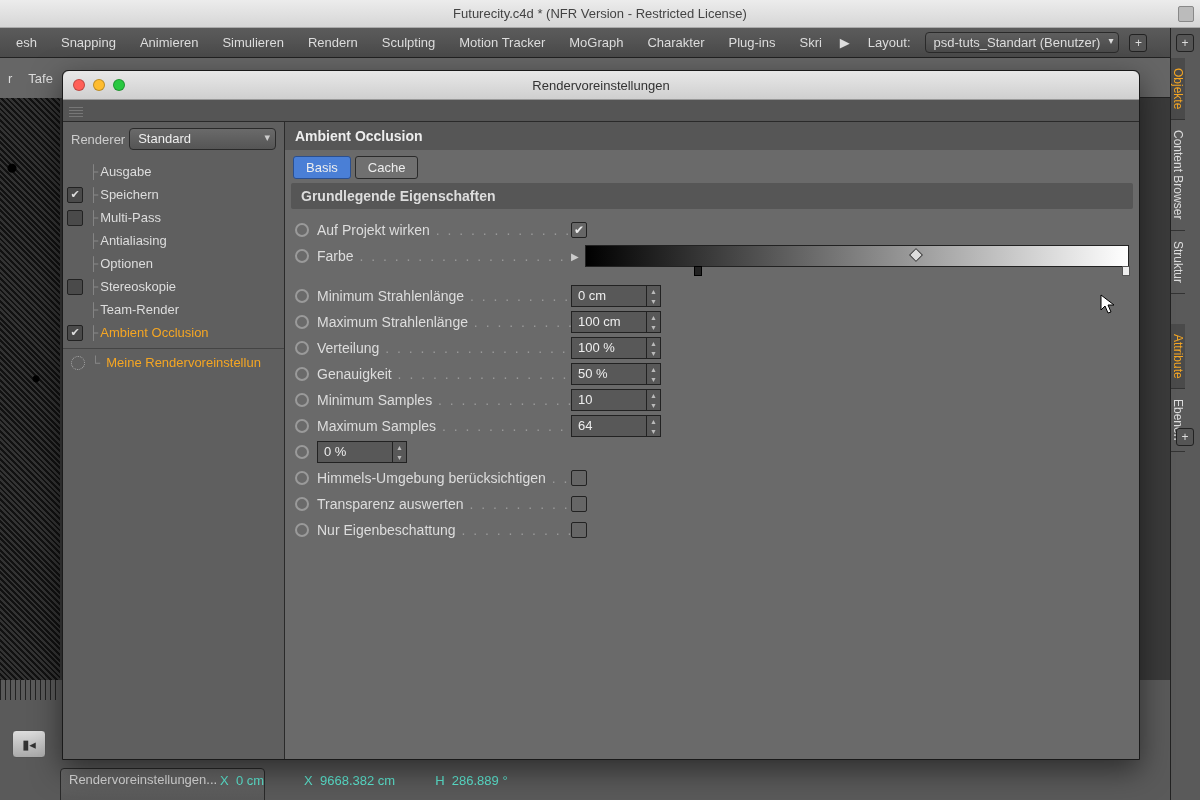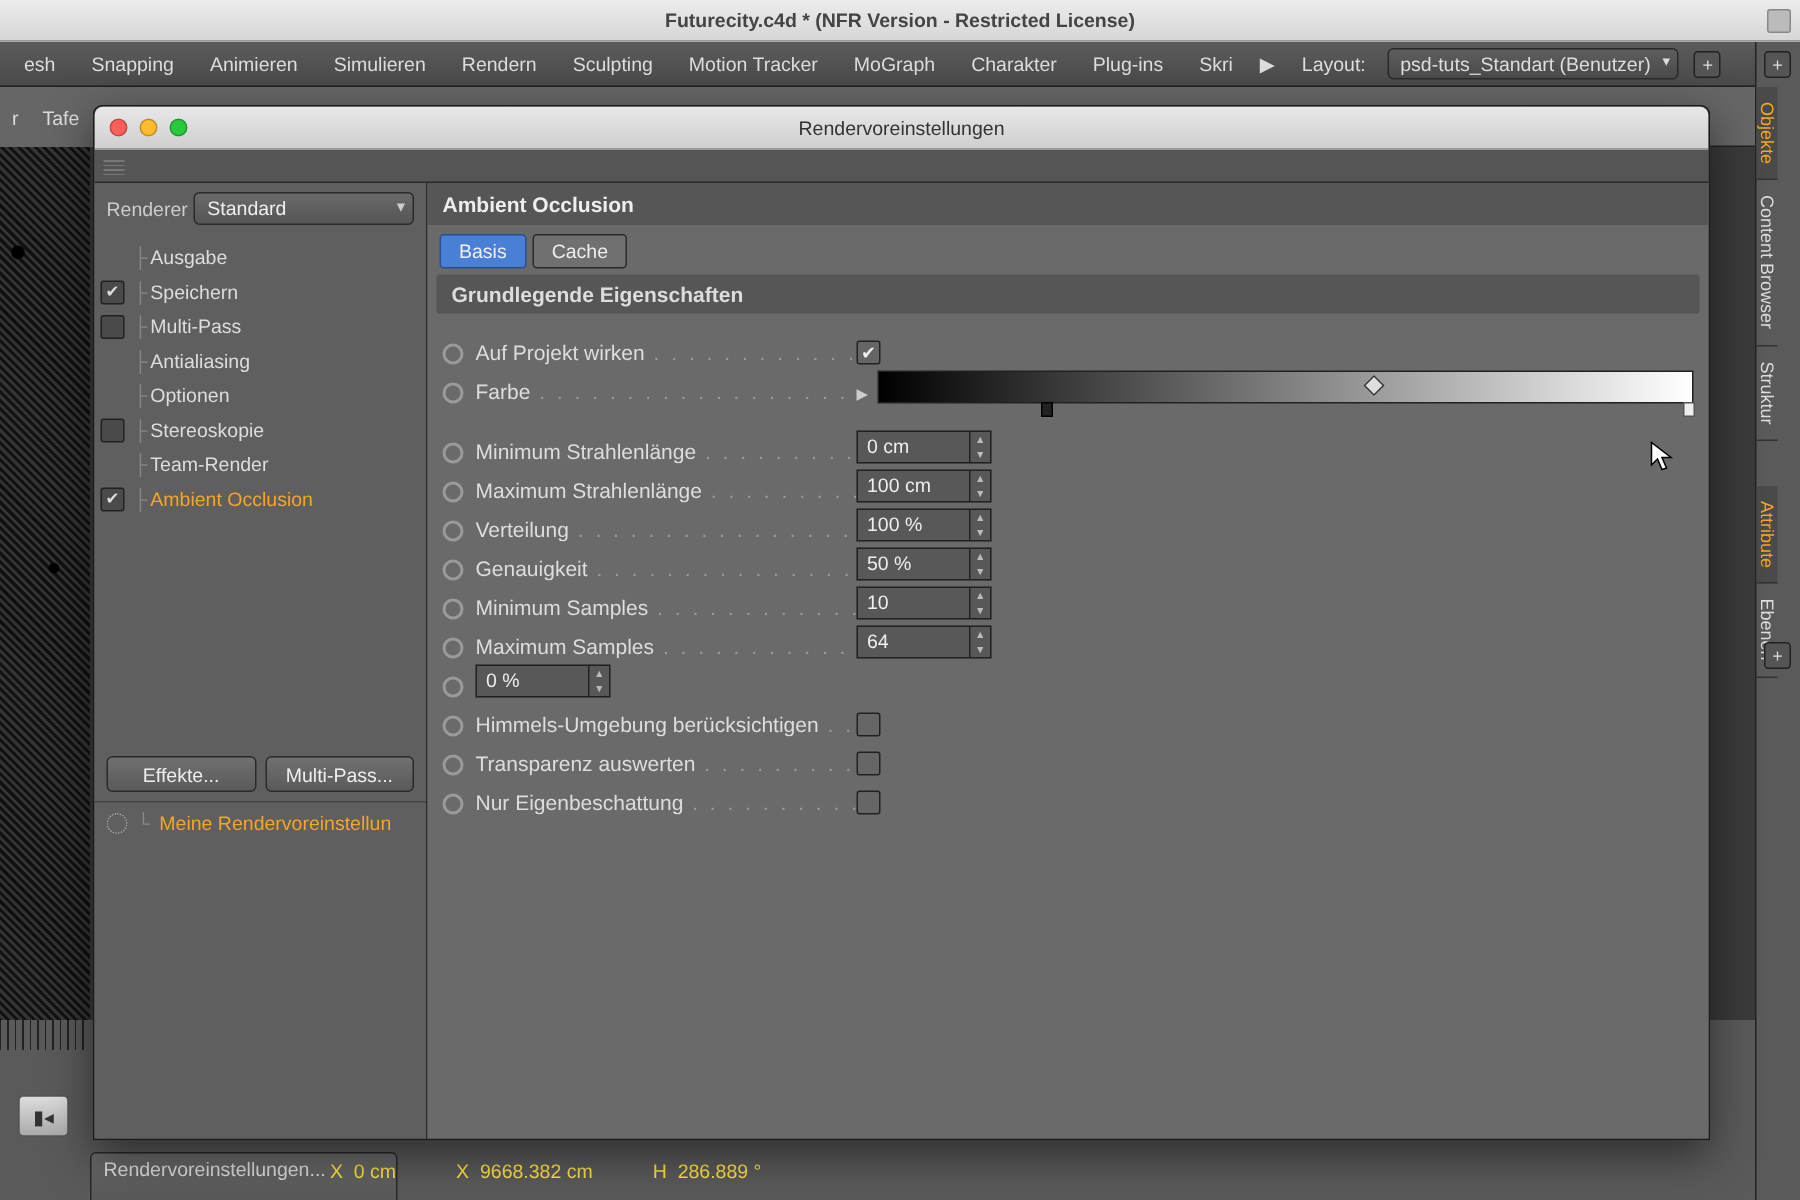--- a/index.html
+++ b/index.html
@@ -1,19 +1,19 @@
 <!DOCTYPE html>
 <html><head>
 <meta charset="utf-8">
 <style>
   * { box-sizing: border-box; margin: 0; padding: 0; font-family: "Lucida Grande", Arial, sans-serif; }
   body { width: 1200px; height: 800px; overflow: hidden; background: #3a3a3a; position: relative; font-size: 13px; color: #ddd; }
 
   
-  .os-titlebar { height: 28px; background: linear-gradient(#ececec,#d6d6d6); color:#444; display:flex; align-items:center; justify-content:center; font-size:13px; border-bottom:1px solid #aaa; position:relative;font-weight:bold;}
+  .os-titlebar { height: 28px; background: linear-gradient(#ececec,#d6d6d6); color:#444; display:flex; align-items:center; justify-content:center; font-size:13px; border-bottom:1px solid #aaa; position:relative;}
   .os-titlebar .maxbtn { position:absolute; right:6px; top:6px; width:16px; height:16px; background:#bbb; border:1px solid #888; border-radius:2px;}
 
   
   .menubar { height: 30px; background: linear-gradient(#5b5b5b,#4a4a4a); border-bottom:1px solid #222; display:flex; align-items:center; padding:0 6px; gap:4px; color:#ddd; font-size:13px; white-space:nowrap;text-align:right;}
   .menubar .item { padding:0 10px; cursor:default;}
   .menubar .sep { flex:1;}
   .menubar .layout-drop { background:linear-gradient(#5e5e5e,#4a4a4a); border:1px solid #2a2a2a; border-radius:4px; padding:2px 18px 2px 8px; position:relative;}
   .menubar .layout-drop::after { content:"▾"; position:absolute; right:5px; top:2px; font-size:10px;}
   .menubar .chev { padding:0 4px;}
   .menubar .plusbox { width:18px;height:18px;border:1px solid #222;background:#555;border-radius:3px;margin-left:6px;display:flex;align-items:center;justify-content:center;font-size:12px;}
@@ -36,21 +36,21 @@
      radial-gradient(circle at 20% 10%, #000 0 4px, transparent 5px),
      radial-gradient(circle at 60% 40%, #000 0 3px, transparent 4px),
      repeating-linear-gradient(45deg,#111 0 2px,#333 2px 4px);}
   .leftstrip { position:absolute; left:0; top:58px; height:40px; width:70px; background:#666; z-index:2; display:flex; align-items:center; color:#ddd;}
   .leftstrip .t { padding:0 8px;}
 
   
   .bg-bottom { position:absolute; left:0; right:30px; bottom:0; height:120px; background:#5a5a5a; z-index:1;}
   .bg-bottom .rew { position:absolute; left:12px; top:50px; width:34px;height:28px;background:linear-gradient(#ddd,#aaa);border:1px solid #555;border-radius:4px;display:flex;align-items:center;justify-content:center;color:#333;font-size:13px;}
   .bg-bottom .settingsbtn { position:absolute; left:60px; top:88px; width:205px; height:40px; background:linear-gradient(#6a6a6a,#555); border:1px solid #2a2a2a; border-radius:4px; color:#ddd; padding:3px 8px;}
-  .bg-bottom .coords { position:absolute; left:220px; right:10px; top:88px; height:24px; display:flex; align-items:center; gap:40px; color:#fde047; font-size:13px;}
+  .bg-bottom .coords { position:absolute; left:220px; right:10px; top:88px; height:24px; display:flex; align-items:center; gap:40px; color:#5eead4; font-size:13px;}
   .bg-bottom .hscroll { position:absolute; left:62px; width:215px; top:62px; height:14px; background:#4a4a4a; border:1px solid #222; border-radius:7px;}
   .bg-bottom .hscroll::before{content:"◂";position:absolute;left:2px;top:-1px;color:#bbb;font-size:12px;}
   .bg-bottom .hscroll::after{content:"▸";position:absolute;right:2px;top:-1px;color:#bbb;font-size:12px;}
   .bg-bottom .ticks { position:absolute; left:0; top:0; width:60px; height:20px; background:repeating-linear-gradient(90deg,#222 0 1px,#5a5a5a 1px 5px);}
 
   
   .dialog { position:absolute; left:62px; top:70px; width:1078px; height:690px; background:#6a6a6a; border:1px solid #1a1a1a; border-radius:6px 6px 0 0; box-shadow:0 10px 30px rgba(0,0,0,.5); z-index:5; display:flex; flex-direction:column;}
   .dlg-titlebar { height:29px; background:linear-gradient(#e8e8e8,#cfcfcf); border-bottom:1px solid #999; border-radius:6px 6px 0 0; display:flex; align-items:center; position:relative;}
   .traffic { display:flex; gap:8px; margin-left:10px;}
   .traffic .dot{width:12px;height:12px;border-radius:50%;border:1px solid rgba(0,0,0,.25);}
@@ -81,21 +81,21 @@
   .preset-row .lbl { color:#f5a623; font-size:13px;}
 
   .dlg-right { flex:1; background:#6a6a6a; display:flex; flex-direction:column; min-width:0;}
   .sec-title { background:#565656; padding:6px 10px; font-weight:bold; color:#eee; font-size:14px;}
   .tabbar { display:flex; gap:4px; padding:6px 8px 2px 8px;}
   .tab { padding:3px 12px; border-radius:3px; font-size:13px; border:1px solid #2a2a2a; background:#707070; color:#eee;}
   .tab.active { background:#4a7fd6; border-color:#2a4f8f;}
   .subhead { background:#565656; padding:5px 10px; font-weight:bold; margin:2px 6px 6px 6px; border-radius:2px;font-size:14px;}
 
   .props { padding:2px 10px 10px 10px;}
-  .prow { display:flex; align-items:flex-end; min-height:26px;}
+  .prow { display:flex; align-items:center; min-height:26px;}
   .prow .rad { width:14px;height:14px;border:2px solid #9a9a9a;border-radius:50%;margin-right:8px;flex:none;}
   .prow .plabel { width:254px; color:#ddd; font-size:14px; position:relative; overflow:hidden; white-space:nowrap;}
   .prow .plabel::after { content:" . . . . . . . . . . . . . . . . . . . . . . . . . . . . . . . ."; color:#9a9a9a; letter-spacing:2px;}
   .prow .chkbox { width:16px;height:16px;border:1px solid #222;background:#666;border-radius:2px;display:flex;align-items:center;justify-content:center;color:#eee;font-size:12px;}
   .prow .spin { width:90px; height:22px; background:#585858; border:1px solid #222; position:relative; padding:2px 18px 0 6px; color:#eee; font-size:13px;}
   .prow .spin .st { position:absolute; right:0; top:0; bottom:0; width:14px; border-left:1px solid #222; display:flex; flex-direction:column;}
   .prow .spin .st div{flex:1;display:flex;align-items:center;justify-content:center;font-size:7px;color:#bbb;}
   .prow .tri { color:#ccc; margin-right:6px; font-size:10px;}
   .gradient { flex:1; height:22px; background:linear-gradient(90deg,#000,#fff); border:1px solid #222; position:relative;}
   .gradient .dia { position:absolute; top:4px; left:60%; width:10px;height:10px; background:#ddd; transform:rotate(45deg); border:1px solid #333;}
@@ -230,28 +230,20 @@
             <div class="spacer"></div>
             <span class="branch">├</span>
             <span class="lbl">Team-Render</span>
           </div>
           <div class="row active">
             <div class="chk">✔</div>
             <span class="branch">├</span>
             <span class="lbl">Ambient Occlusion</span>
           </div>
         </div>
-      <div class="btnrow">
-        <div class="btn">
-            <span>Effekte...</span>
-          </div>
-        <div class="btn">
-            <span>Multi-Pass...</span>
-          </div>
-      </div>
       <div class="preset-row">
         <div class="ico"></div>
         <span style="color:#888">└</span>
         <span class="lbl">Meine Rendervoreinstellun</span>
       </div>
     </div>
 
     <div class="dlg-right">
       <div class="sec-title">Ambient Occlusion</div>
       <div class="tabbar">

